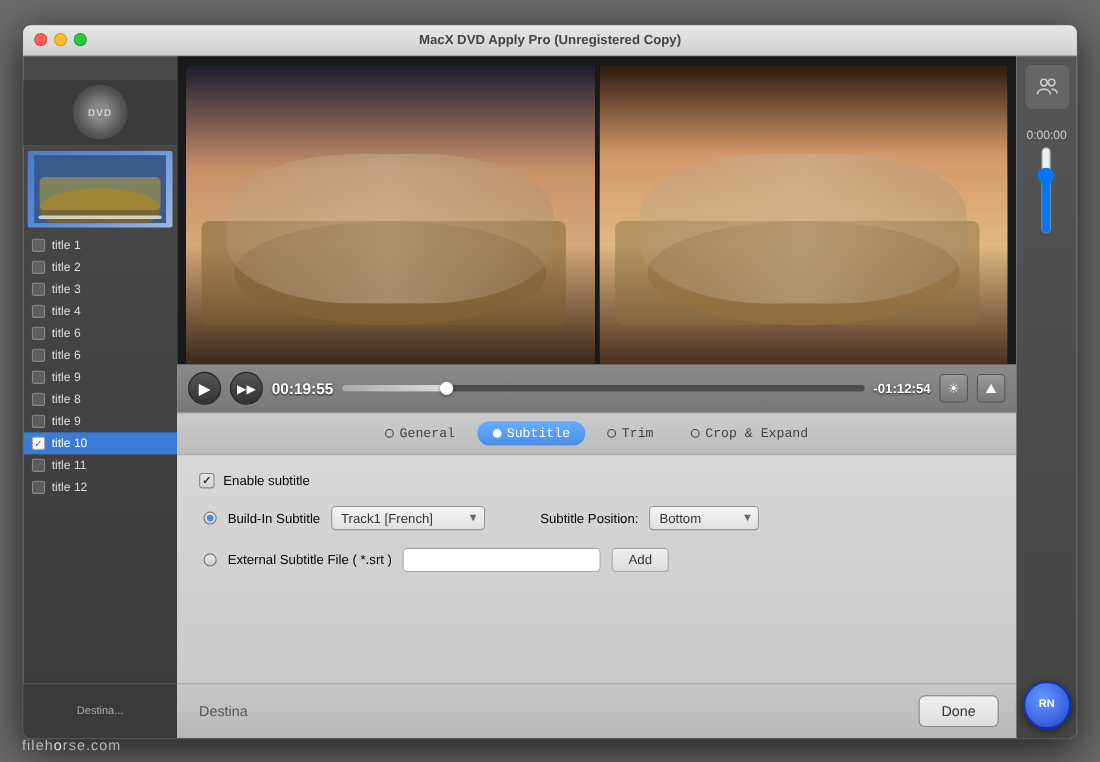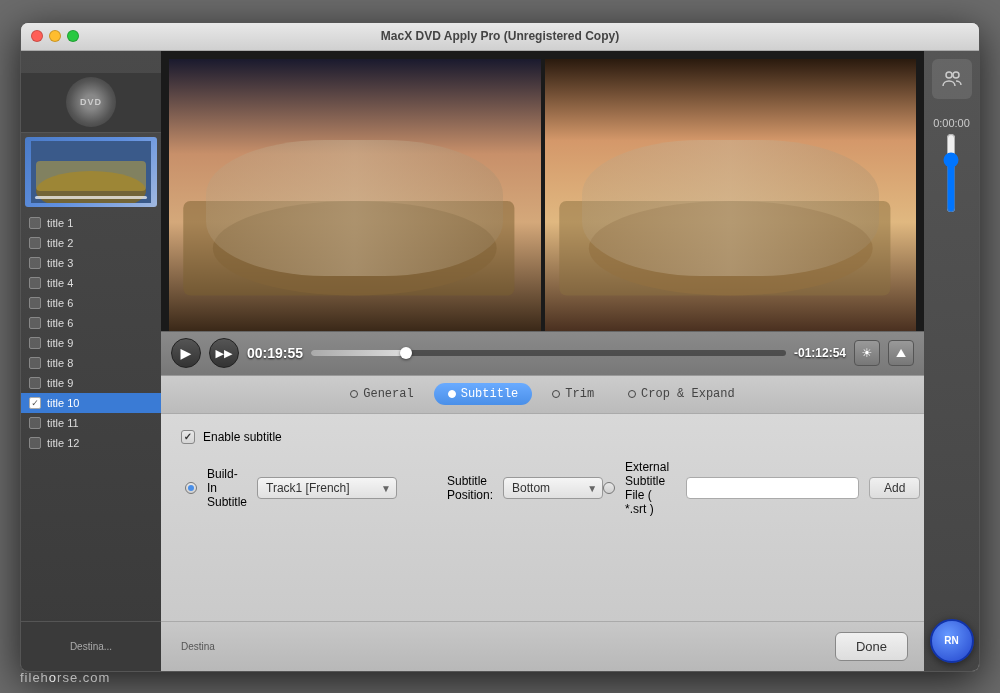--- a/index.html
+++ b/index.html
@@ -363,21 +363,22 @@
       flex-shrink: 0;
     }
     .checkbox-custom.checked::after {
       content: '✓';
       font-size: 10px;
       color: #333;
       font-weight: bold;
     }
     .subtitle-options {
       display: flex;
-      gap: 0;
+      flex-direction: column;
+      gap: 16px;
       padding-left: 4px;
     }
     .radio-custom {
       width: 12px;
       height: 12px;
       border-radius: 50%;
       border: 1.5px solid #777;
       background: linear-gradient(to bottom, #e8e8e8, #d0d0d0);
       cursor: pointer;
       flex-shrink: 0;
@@ -456,21 +457,21 @@
       padding: 0 16px;
       gap: 10px;
       border-top: 1px solid #aaa;
       flex-shrink: 0;
     }
     .bottom-left {
       flex: 1;
       display: flex;
       align-items: flex-end;
       padding-left: 4px;
-      font-size: 10px;
+      font-size: 13px;
       color: #555;
     }
     .action-btn {
       padding: 6px 20px;
       border-radius: 6px;
       border: 1px solid #888;
       cursor: pointer;
       font-size: 13px;
       font-weight: 500;
     }

